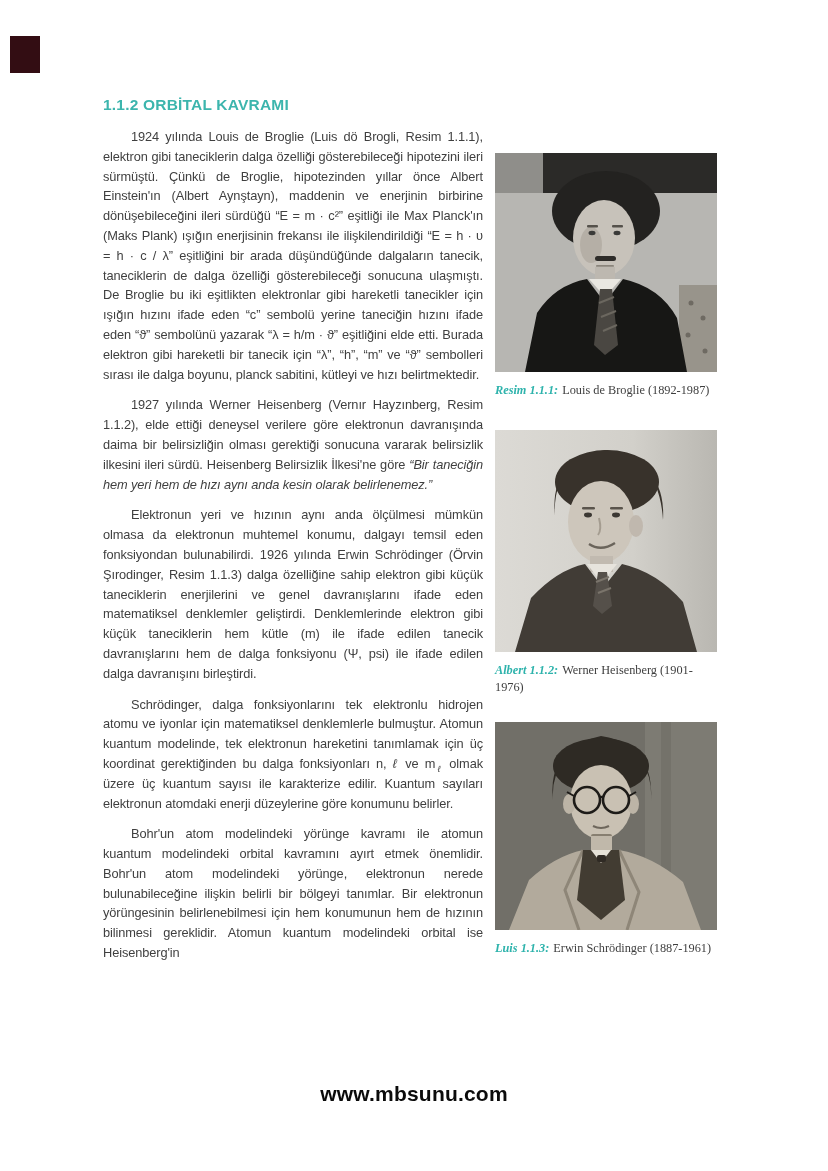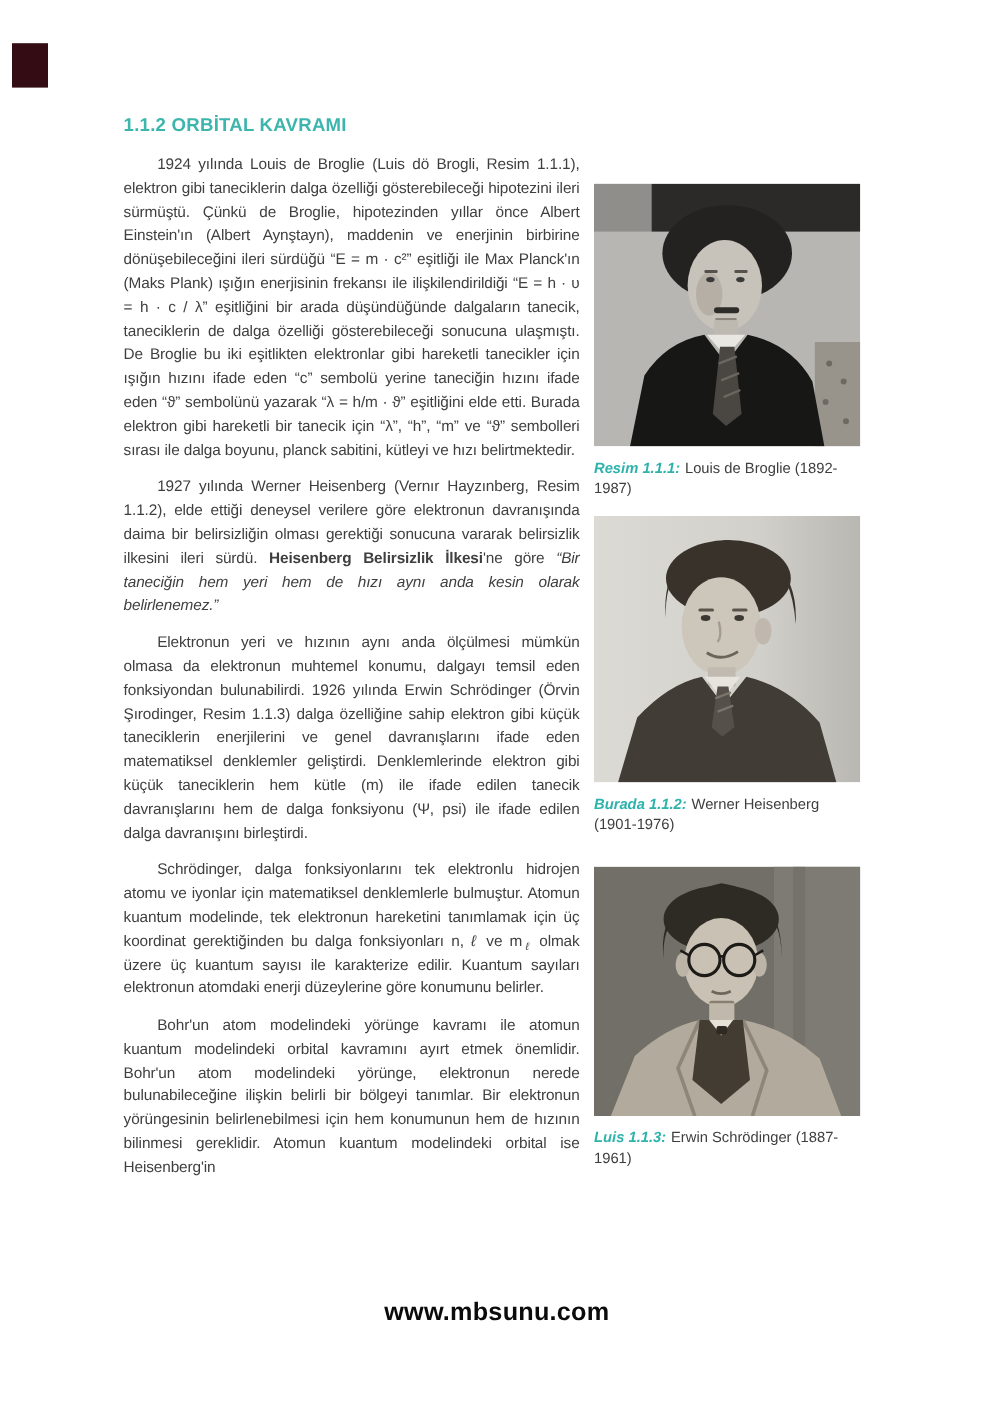--- a/index.html
+++ b/index.html
@@ -19,25 +19,25 @@
   }
   .heading{
     margin:0 0 13px 0;
     font-size:15.5px;font-weight:bold;color:#3cb5ad;letter-spacing:.2px;
   }
   .para{
     margin:0 0 11px 0;
     font-size:12.8px;line-height:19.8px;color:#3f3f3f;
     text-align:justify;text-indent:28px;letter-spacing:-.1px;
   }
-  .para .b{font-weight:bold;}
+  .para .b{font-weight:normal;}
   .para .i{font-style:italic;}
   .para sub{font-size:9px;line-height:0;}
   .fig{
-    position:absolute;left:495px;width:222px;margin:0;
+    position:absolute;left:495px;width:222px;margin:0;font-family:Liberation Serif, serif;
   }
   .fig-1{top:153px;}
   .fig-2{top:430px;}
   .fig-3{top:722px;}
   .photo{display:block;width:222px;overflow:hidden;}
   .photo svg{display:block;}
   .cap{
     margin-top:10px;
     font-size:12.3px;line-height:16.5px;color:#3e3e3e;text-align:left;
   }
@@ -123,21 +123,21 @@
         <path d="M94,114 Q106,122 120,113" stroke="#6a645b" stroke-width="2.4" fill="none"></path>
         <rect x="95" y="126" width="23" height="16" fill="#c1bab0"></rect>
         <path d="M20,222 L36,168 Q62,140 90,134 L108,158 L127,134 Q162,142 188,172 L202,222 Z" fill="#413c36"></path>
         <polygon points="92,134 122,134 107,153" fill="#e7e4dd"></polygon>
         <polygon points="103,142 112,142 117,176 107,184 98,176" fill="#55504a"></polygon>
         <line x1="101" y1="152" x2="114" y2="147" stroke="#7a746b" stroke-width="2"></line>
         <line x1="103" y1="163" x2="116" y2="158" stroke="#7a746b" stroke-width="2"></line>
       </svg>
     </span>
     <figcaption class="cap">
-      <span class="cap-label">Burada 1.1.2:</span><span class="cap-text">Werner Heisenberg (1901-1976)</span>
+      <span class="cap-label">Albert 1.1.2:</span><span class="cap-text">Werner Heisenberg (1901-1976)</span>
     </figcaption>
   </figure>
 
   <figure class="fig fig-3">
     <span class="photo">
       <svg width="222" height="208" viewBox="0 0 222 208" xmlns="http://www.w3.org/2000/svg">
         <rect width="222" height="208" fill="#716f68"></rect>
         <rect x="150" y="0" width="72" height="208" fill="#7d7b73"></rect>
         <rect x="166" y="0" width="10" height="208" fill="#74726a"></rect>
         <path d="M58,78 Q52,26 106,14 Q160,22 156,80 Q158,48 140,34 Q112,8 76,34 Q56,48 58,78 Z" fill="#2e2a24"></path>

